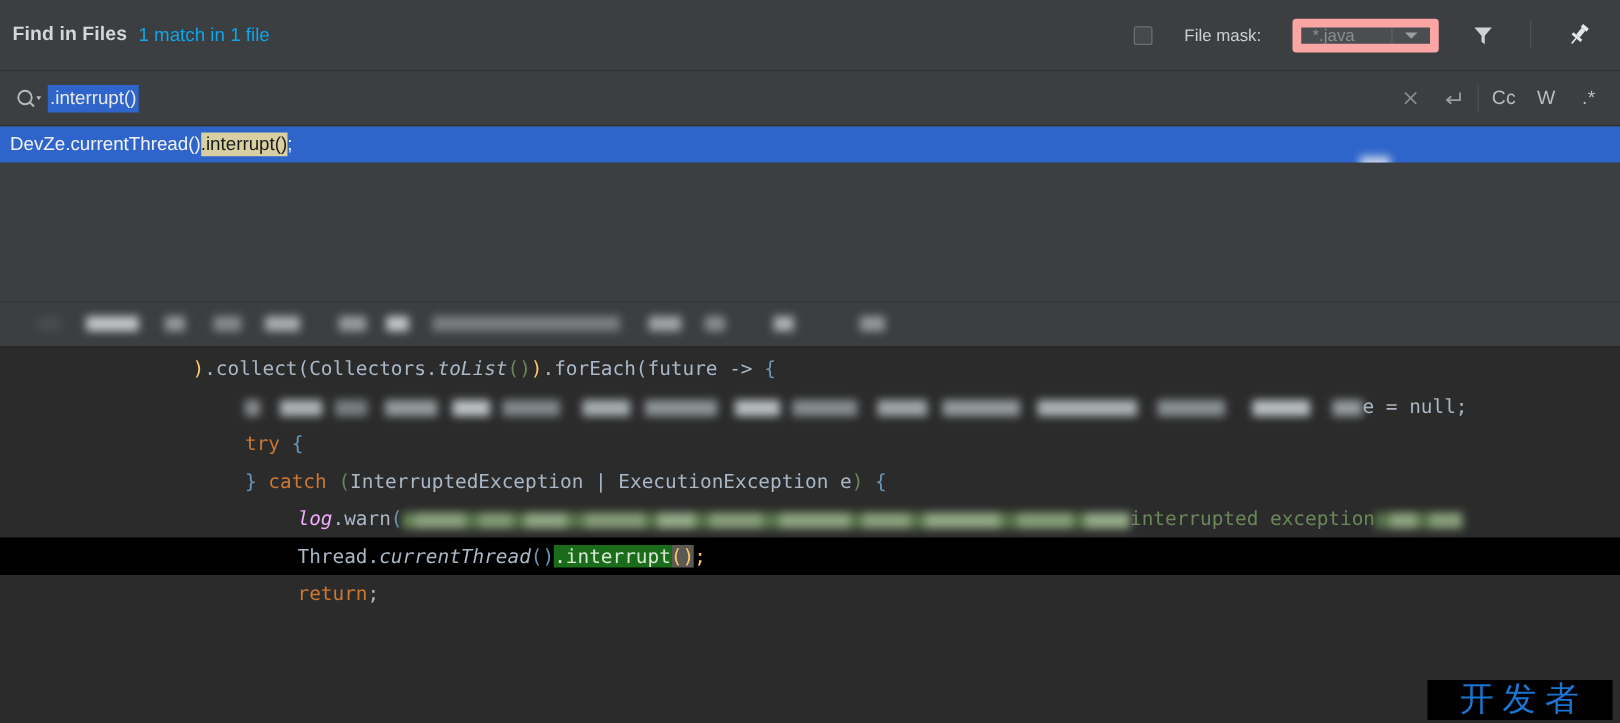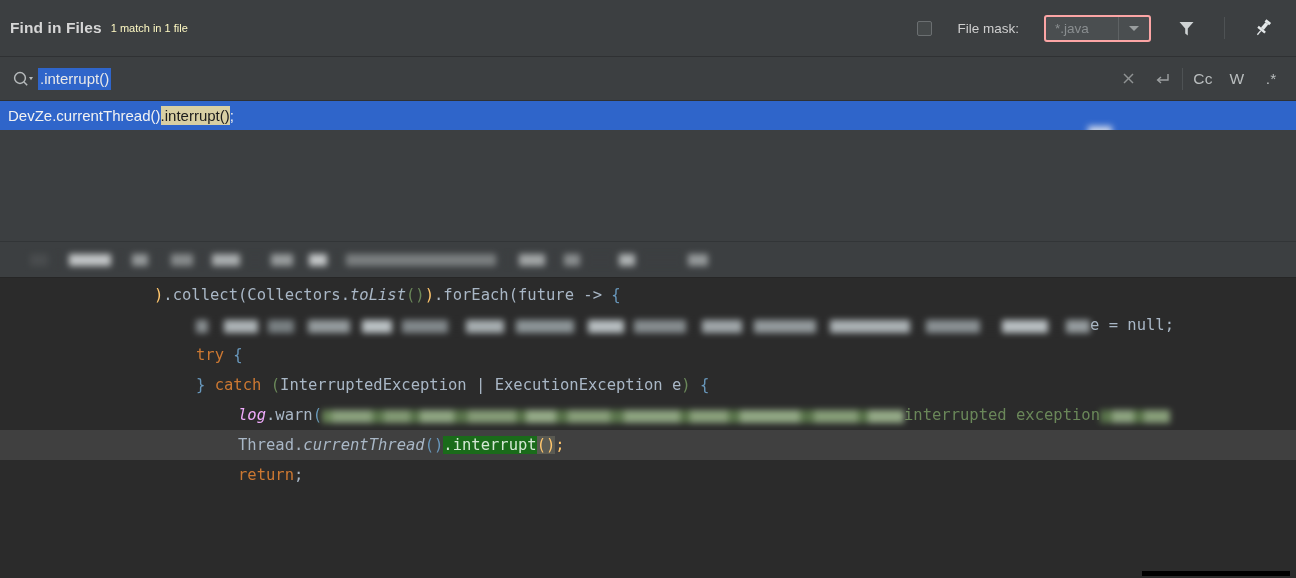--- a/index.html
+++ b/index.html
@@ -33,22 +33,22 @@
     border-bottom: 1px solid #2f3133;
     position: relative;
   }
   .title-main {
     font-size: 15.5px;
     font-weight: bold;
     color: #d6d6d6;
     letter-spacing: 0.1px;
   }
   .title-sub {
-    font-size: 11px;
-    color: #fef9c3;
+    font-size: 15px;
+    color: #0ea5e9;
     margin-left: 9px;
   }
   .titlebar-right {
     margin-left: auto;
     display: flex;
     align-items: center;
     gap: 16px;
   }
   .mask-check {
     width: 15px; height: 15px;
@@ -61,21 +61,21 @@
   .mask-label {
     font-size: 13.5px;
     color: #cfcfcf;
     margin-left: 9px;
     margin-right: 9px;
   }
   .mask-combo {
     display: flex;
     align-items: stretch;
     height: 27px;
-    border: 2px solid #fca5a5;
+    border: 7px solid #fca5a5;
     border-radius: 3px;
     background: #4a4e50;
     box-sizing: border-box;
     overflow: hidden;
   }
   .mask-value {
     width: 72px;
     display: flex;
     align-items: center;
     padding-left: 9px;
@@ -266,21 +266,21 @@
     height: 30px;
     line-height: 30px;
     font-family: "DejaVu Sans Mono", monospace;
     font-size: 15.5px;
     color: #a9b7c6;
     white-space: pre;
     padding-left: 10px;
     box-sizing: border-box;
     position: relative;
   }
-  .cline.hl-bg { background: #404040; }
+  .cline.hl-bg { background: #000000; }
   .k  { color: #cc7832; }      
   .s  { color: #6a8759; }      
   .fld{ color: #f0abfc; font-style: italic; }  
   .it { color: #a9b7c6; font-style: italic; }  
   .p1 { color: #a9b7c6; }
   .br-y { color: #ffc66d; }
   .br-v { color: #a9b7c6; }
   .br-g { color: #6a8759; }
   .br-b { color: #6897bb; }
   .var-u { text-decoration: underline; text-decoration-color: #808080; }
@@ -460,15 +460,16 @@
       <div class="cline"><span style="padding-left:228px"></span><span class="fld">log</span><span class="p1">.warn</span><span class="br-b">(</span><span class="blur-run"><span class="blur-seg" style="width:10px;height:13px;background:#6a8759;"></span><span class="blur-seg" style="width:40px;height:13px;background:#90a882;"></span><span class="blur-seg" style="width:12px;height:13px;background:#5d7a4e;"></span><span class="blur-seg" style="width:26px;height:13px;background:#87a078;"></span><span class="blur-seg" style="width:10px;height:13px;background:#59754b;"></span><span class="blur-seg" style="width:34px;height:13px;background:#95ad87;"></span><span class="blur-seg" style="width:14px;height:13px;background:#5c784d;"></span><span class="blur-seg" style="width:48px;height:13px;background:#8aa27b;"></span><span class="blur-seg" style="width:10px;height:13px;background:#587449;"></span><span class="blur-seg" style="width:30px;height:13px;background:#9bb28d;"></span><span class="blur-seg" style="width:12px;height:13px;background:#5a764b;"></span><span class="blur-seg" style="width:42px;height:13px;background:#8da57e;"></span><span class="blur-seg" style="width:14px;height:13px;background:#5e7a4f;"></span><span class="blur-seg" style="width:56px;height:13px;background:#93ab85;"></span><span class="blur-seg" style="width:10px;height:13px;background:#597549;"></span><span class="blur-seg" style="width:38px;height:13px;background:#8fa780;"></span><span class="blur-seg" style="width:12px;height:13px;background:#5c784d;"></span><span class="blur-seg" style="width:60px;height:13px;background:#97af89;"></span><span class="blur-seg" style="width:14px;height:13px;background:#5a764b;"></span><span class="blur-seg" style="width:44px;height:13px;background:#8ba47c;"></span><span class="blur-seg" style="width:10px;height:13px;background:#587449;"></span><span class="blur-seg" style="width:36px;height:13px;background:#9ab18c;"></span></span><span class="s">interrupted exception</span><span class="blur-run"><span class="blur-seg" style="width:12px;height:13px;background:#5c784d;"></span><span class="blur-seg" style="width:22px;height:13px;background:#93ab85;"></span><span class="blur-seg" style="width:10px;height:13px;background:#597549;"></span><span class="blur-seg" style="width:26px;height:13px;background:#8da57e;"></span></span></div>
 
       <div class="cline hl-bg"><span style="padding-left:228px"></span><span class="p1">Thread.</span><span class="it">currentThread</span><span class="br-b">()</span><span class="match">.interrupt</span><span class="match-tail"><span class="br-y">()</span></span><span class="br-y">;</span></div>
 
       <div class="cline"><span style="padding-left:228px"></span><span class="k">return</span><span class="p1">;</span></div>
 
     </div>
   </div>
 
   <div class="watermark">
+    <span class="wm-cn">开发者</span>
   </div>
 
 </div>
 
 </body></html>

